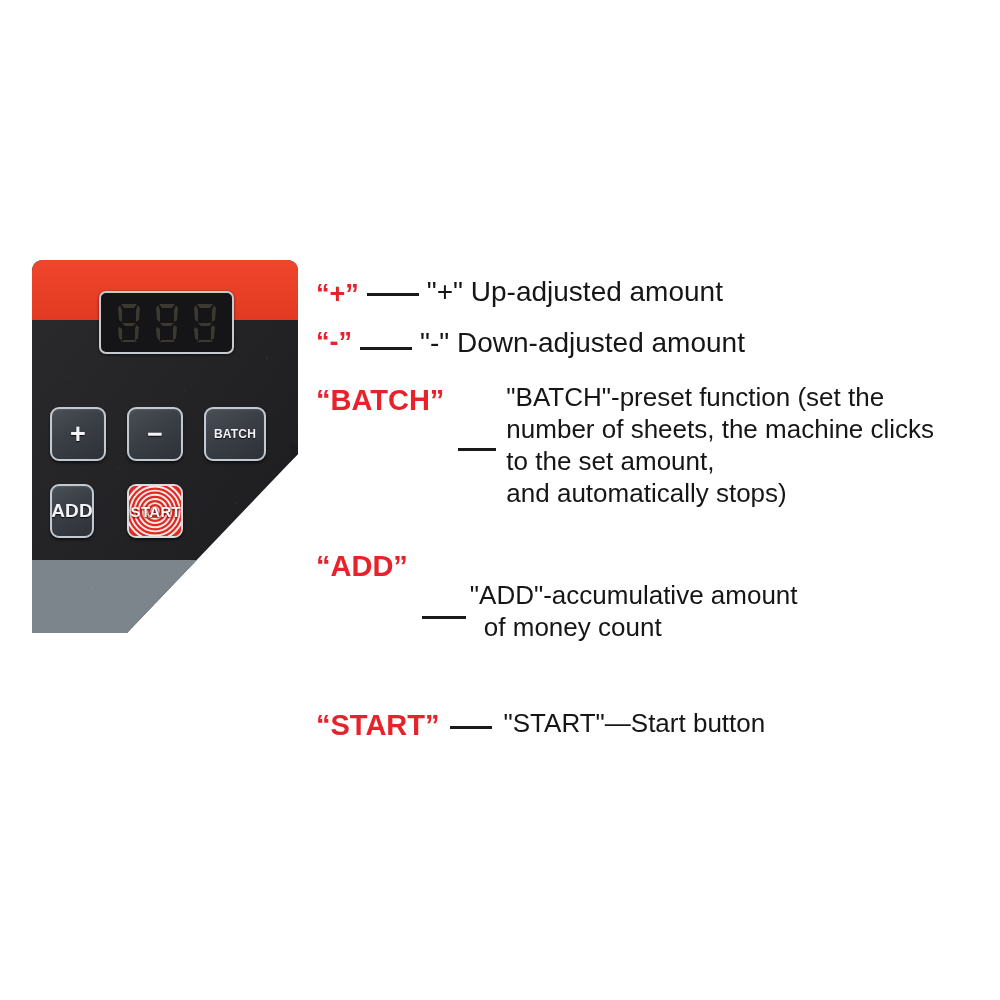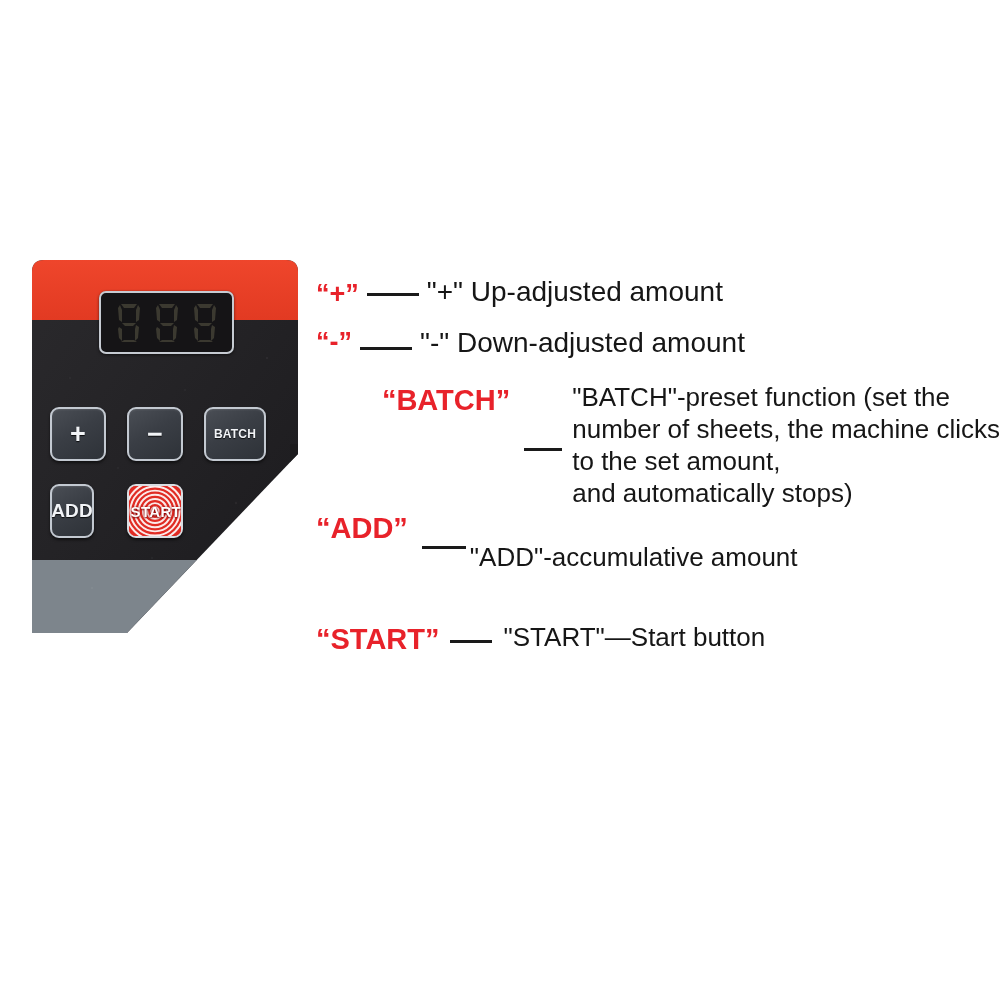--- a/index.html
+++ b/index.html
@@ -146,34 +146,34 @@
   #row-plus .dash  { width: 52px; margin: 0 8px; position: relative; top: 2px; }
   #row-plus .desc  { font-size: 28px; line-height: 32px; }
 
   
   #row-minus { margin-top: 19px; }
   #row-minus .term  { font-size: 27px; padding-top: 2px; }
   #row-minus .dash  { width: 52px; margin: 0 8px; position: relative; top: 5px; }
   #row-minus .desc  { font-size: 28px; line-height: 32px; }
 
   
-  #row-batch { margin-top: 22px; justify-content: flex-end; }
+  #row-batch { margin-top: 22px; }
   #row-batch .term  { font-size: 29px; padding-top: 5px; }
   #row-batch .dash  { width: 38px; margin: 0 10px 0 14px; position: relative; top: 4px; }
   #row-batch .desc  { font-size: 26px; line-height: 32px; }
 
   
-  #row-add { }
+  #row-add { margin-top: 38px; }
   #row-add .term  { font-size: 29px; padding-top: 5px; }
   #row-add .dash  { width: 44px; margin: 0 4px 0 14px; position: relative; top: 6px; }
   #row-add .desc  { font-size: 26px; line-height: 32px; }
   #row-add .desc .indent { display: block; padding-left: 14px; }
 
   
-  #row-start { margin-top: 48px; }
+  #row-start { margin-top: 32px; }
   #row-start .term  { font-size: 29px; padding-top: 4px; }
   #row-start .dash  { width: 42px; margin: 0 12px 0 10px; position: relative; top: 4px; }
   #row-start .desc  { font-size: 26px; line-height: 32px; }
 </style>
 </head>
 <body>
 
 <div id="stage">
 
   <div id="panel-wrap">
@@ -308,20 +308,21 @@
 number of sheets, the machine clicks
 to the set amount,
 and automatically stops)</span>
     </div>
 
     <div class="legend-row" id="row-add">
       <span class="term">“ADD”</span>
       <span class="dash"></span>
       <span class="desc">
         <span>"ADD"-accumulative amount</span>
+        <span class="indent">of money count</span>
       </span>
     </div>
 
     <div class="legend-row" id="row-start">
       <span class="term">“START”</span>
       <span class="dash"></span>
       <span class="desc">"START"—Start button</span>
     </div>
 
   </div>

